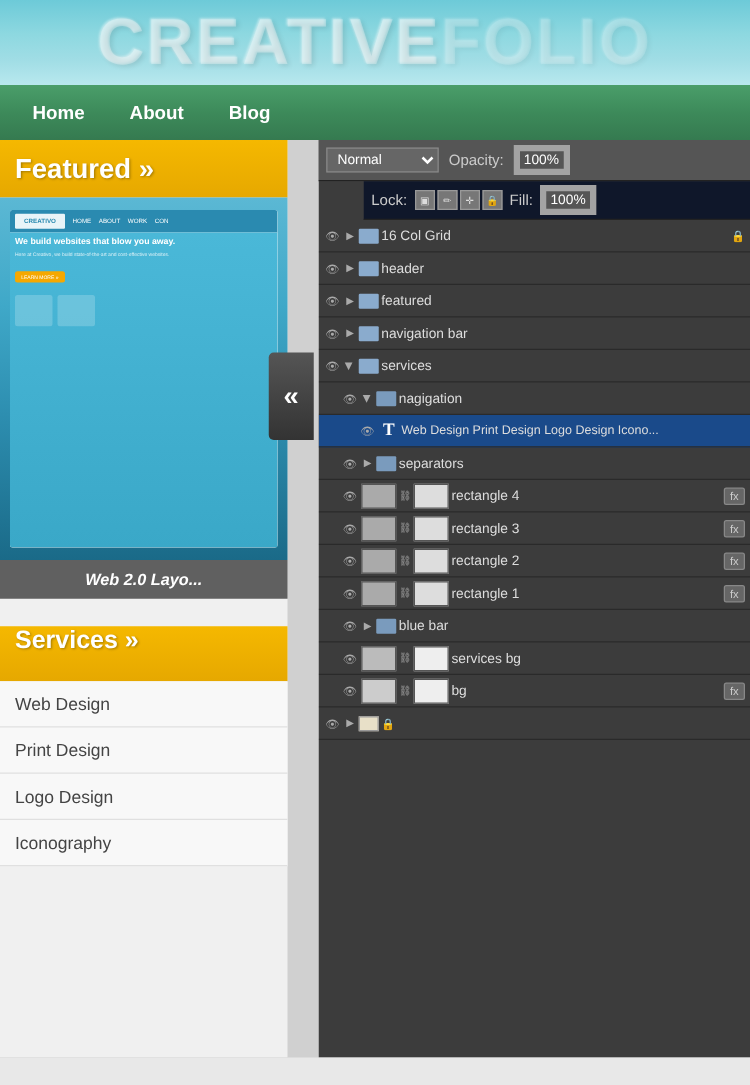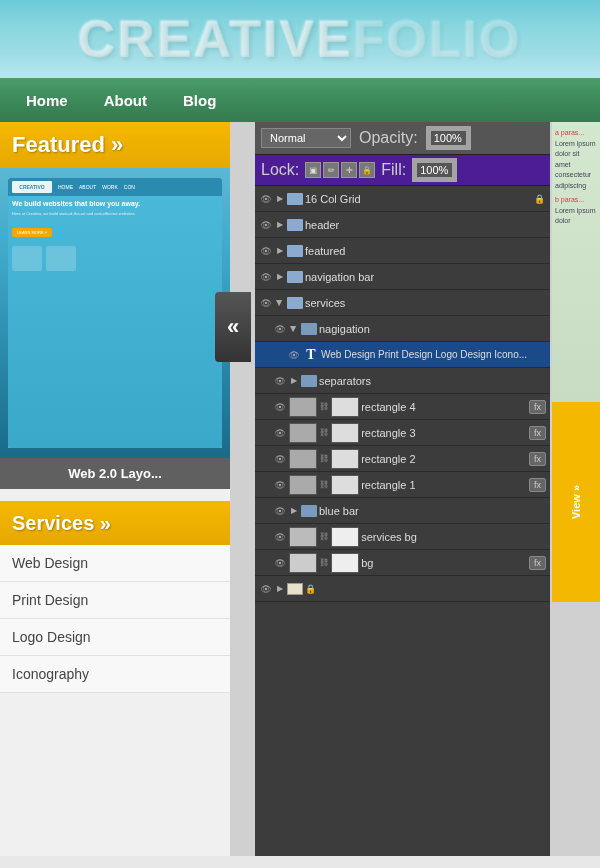--- a/index.html
+++ b/index.html
@@ -1,21 +1,21 @@
 <!DOCTYPE html>
 <html><head>
   <meta charset="utf-8">
   <style>
     * { margin: 0; padding: 0; box-sizing: border-box; }
     body { width: 600px; height: 868px; overflow: hidden; font-family: Arial, sans-serif; background: #e8e8e8; position: relative; }
 
     
     .banner {
       width: 600px;
-      height: 78px;
+      height: 68px;
       background: linear-gradient(180deg, #6dcad8 0%, #8dd8e0 40%, #a0dde5 70%, #b8e8ee 100%);
       position: relative;
       overflow: hidden;
       display: flex;
       align-items: center;
       justify-content: center;
     }
     .banner-title {
       font-size: 52px;
       font-weight: 900;
@@ -119,30 +119,30 @@
     .thumb-btn { background: #f5a800; color: white; font-size: 4px; padding: 2px 5px; border-radius: 2px; display: inline-block; }
 
     
     .web-label {
       background: rgba(0,0,0,0.6);
       color: white;
       text-align: center;
       padding: 8px;
       font-size: 13px;
       font-weight: bold;
+      font-style: italic;
     }
 
     
     .services-header {
       background: linear-gradient(180deg, #f5b800 0%, #e6a800 100%);
       height: 44px;
       display: flex;
-      align-items: center;
       padding: 0 12px;
-      margin-top: 12px;
+      margin-top: 22px;
     }
     .services-label {
       font-size: 20px;
       font-weight: bold;
       color: white;
       text-shadow: 1px 1px 2px rgba(0,0,0,0.3);
     }
     .services-list { background: #f8f8f8; }
     .service-item {
       padding: 10px 12px;
@@ -167,21 +167,21 @@
       z-index: 10;
       cursor: pointer;
     }
     .arrow-nav span { color: white; font-size: 22px; font-weight: bold; }
 
     
     .ps-panel {
       position: absolute;
       left: 255px;
       top: 0;
-      width: 295px;
+      width: 345px;
       height: 734px;
       background: #3c3c3c;
       z-index: 3;
     }
 
     
     .ps-top {
       background: #555;
       padding: 4px 6px;
       display: flex;
@@ -190,38 +190,39 @@
       border-bottom: 1px solid #222;
     }
     .ps-select {
       background: #666;
       border: 1px solid #888;
       color: white;
       font-size: 11px;
       padding: 2px 4px;
       width: 90px;
     }
-    .ps-label { color: #ccc; font-size: 16px; }
+    .ps-label { color: #ccc; font-size: 12px; }
     .ps-input {
       background: #555;
       border: 5px solid #a3a3a3;
       color: white;
       font-size: 11px;
       width: 50px;
       padding: 1px 3px;
     }
 
     
     .ps-second {
-      background: #4c1d95;
+      background: #0f172a;
       padding: 3px 6px;
       display: flex;
       align-items: center;
       gap: 6px;
       border-bottom: 1px solid #222;
+      margin-left: 36px;
     }
     .ps-lock-icons { display: flex; gap: 2px; align-items: center; }
     .ps-icon-btn {
       width: 16px; height: 16px;
       background: #777;
       border: 1px solid #999;
       display: flex; align-items: center; justify-content: center;
       cursor: pointer;
       color: #ddd; font-size: 8px;
     }

